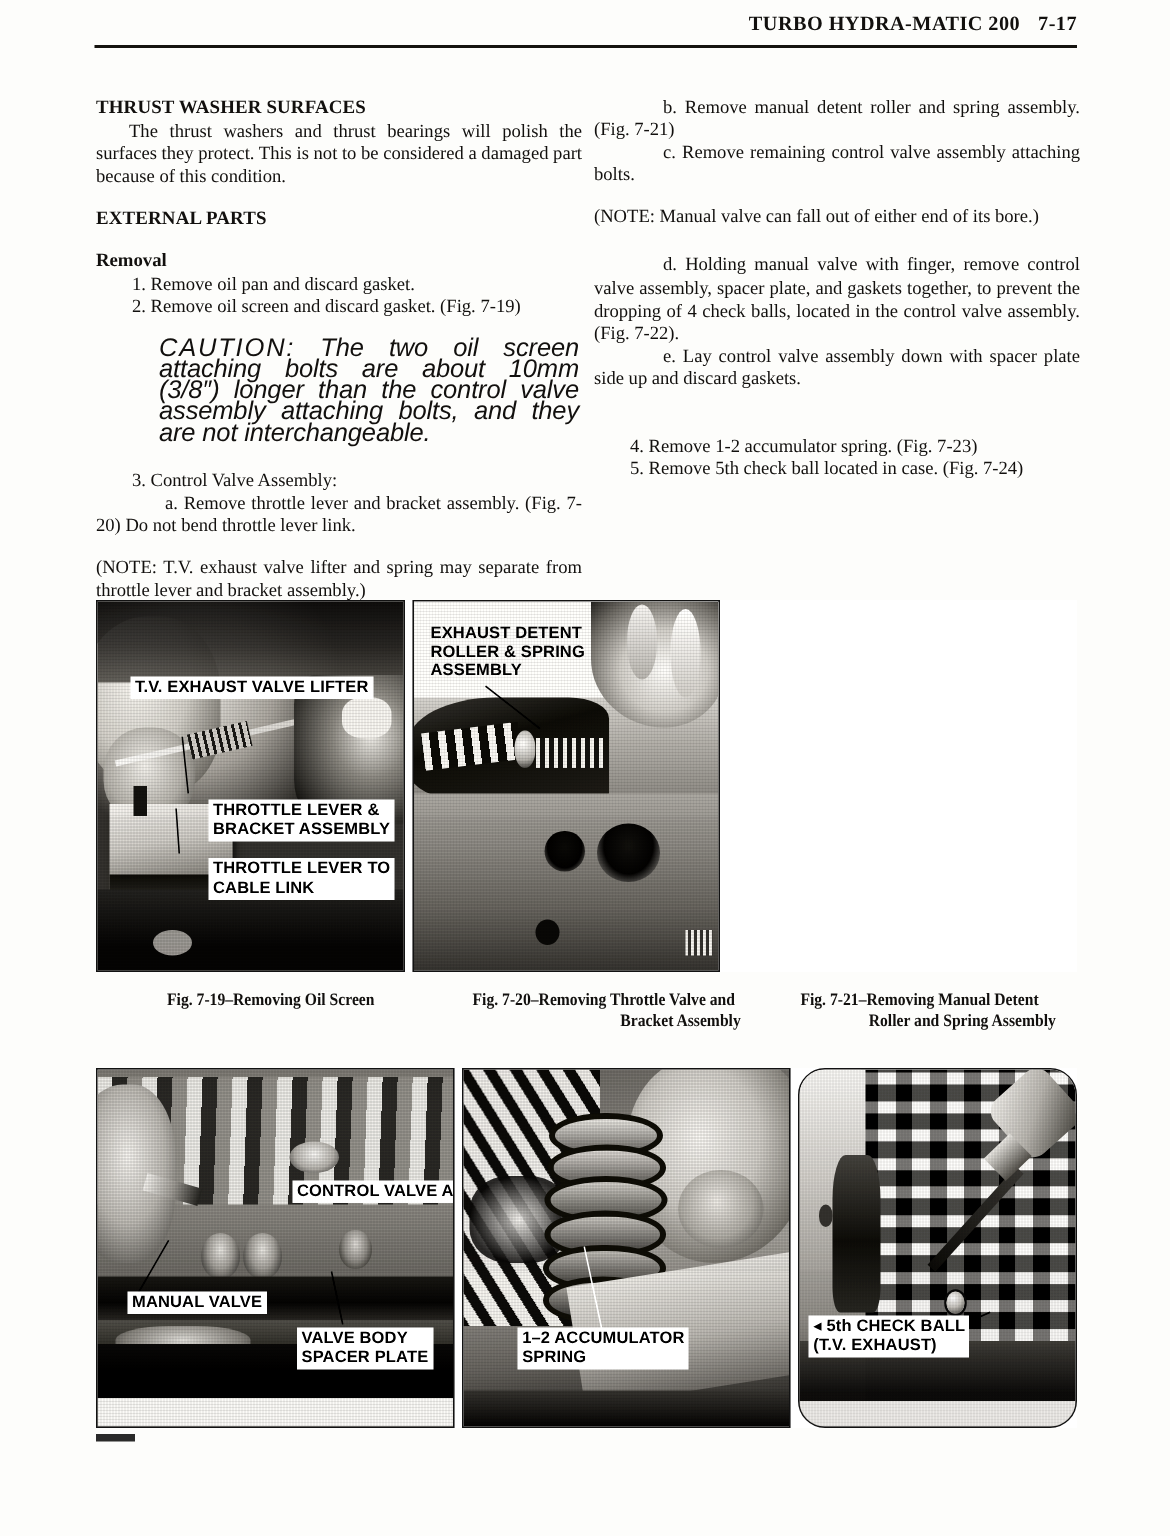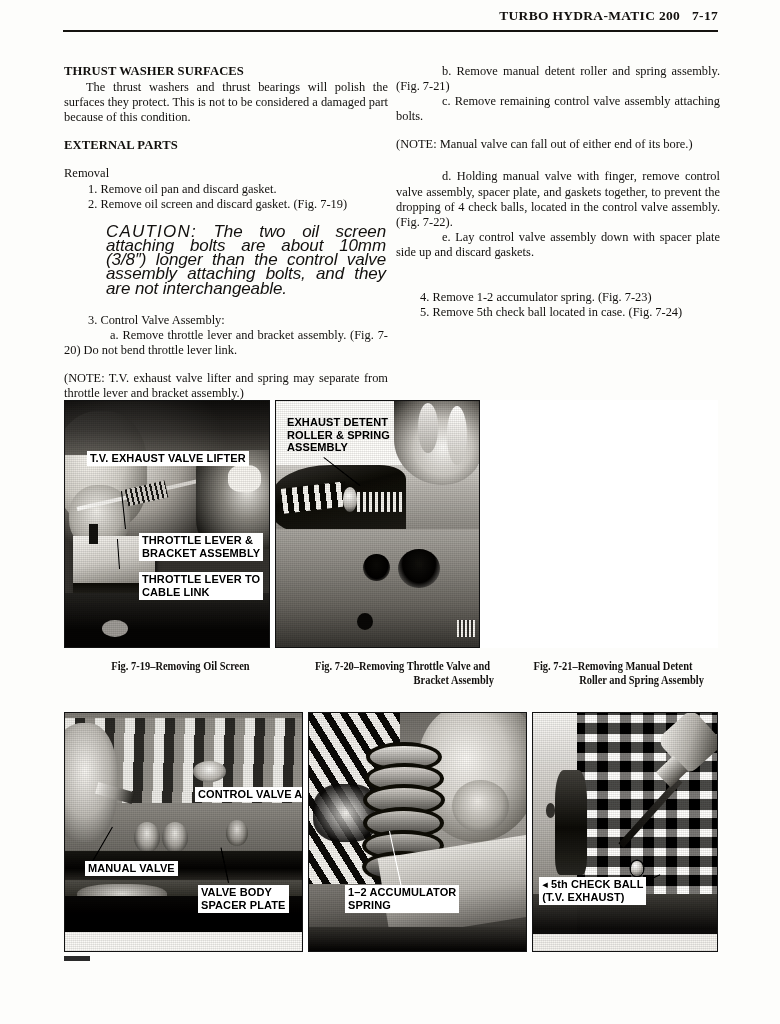--- a/index.html
+++ b/index.html
@@ -55,21 +55,21 @@
   .col-right { left: 396px; }
 
   h2.sec {
     font-size: 12.6px;
     font-weight: bold;
     margin: 0 0 0.5px 0;
     letter-spacing: 0.1px;
   }
   h3.sub {
     font-size: 12.5px;
-    font-weight: normal;
+    font-weight: bold;
     margin: 0;
   }
   p.body {
     margin: 0;
     text-align: justify;
     text-indent: 22px;
   }
   p.note {
     margin: 0;
     text-align: justify;
@@ -411,21 +411,21 @@
                     background:linear-gradient(180deg,#e4e2dd 0%,#b6b3ad 55%,#6f6c67 100%);"></div>
         <div style="position:absolute;left:0;bottom:0;width:100%;height:10%;
                     background:linear-gradient(180deg,#3b3935,#0d0c0b);"></div>
         <div class="grain"></div>
 
         <div class="callout" style="left:36px; top:172px;"><span>1–2 ACCUMULATOR</span><br><span>SPRING</span></div>
         <div class="leader white" style="left:81px; top:118px; width:56px; transform:rotate(78deg);"></div>
       </div>
     </div>
 
-    <div class="panel" style="width:195px;">
+    <div class="panel" style="width:195px;border-radius:18px;">
       <div class="photo" style="background:linear-gradient(180deg,#d8d5d0 0%,#b6b3ad 20%,#8f8c86 55%,#565450 80%,#2a2926 100%);">
 
         <div style="position:absolute;left:22%;top:0;width:78%;height:76%;
                     background:
                       repeating-linear-gradient(0deg, #f5f4f1 0 8px, #0d0c0b 8px 19px),
                       repeating-linear-gradient(90deg, rgba(13,12,11,.55) 0 11px, rgba(245,244,241,.30) 11px 23px);
                     background-blend-mode: overlay, normal;"></div>
 
         <div style="position:absolute;left:0;top:0;width:24%;height:100%;
                     background:linear-gradient(180deg,#f2f1ee 0%,#cfccc7 30%,#93908a 70%,#35332f 100%);"></div>

